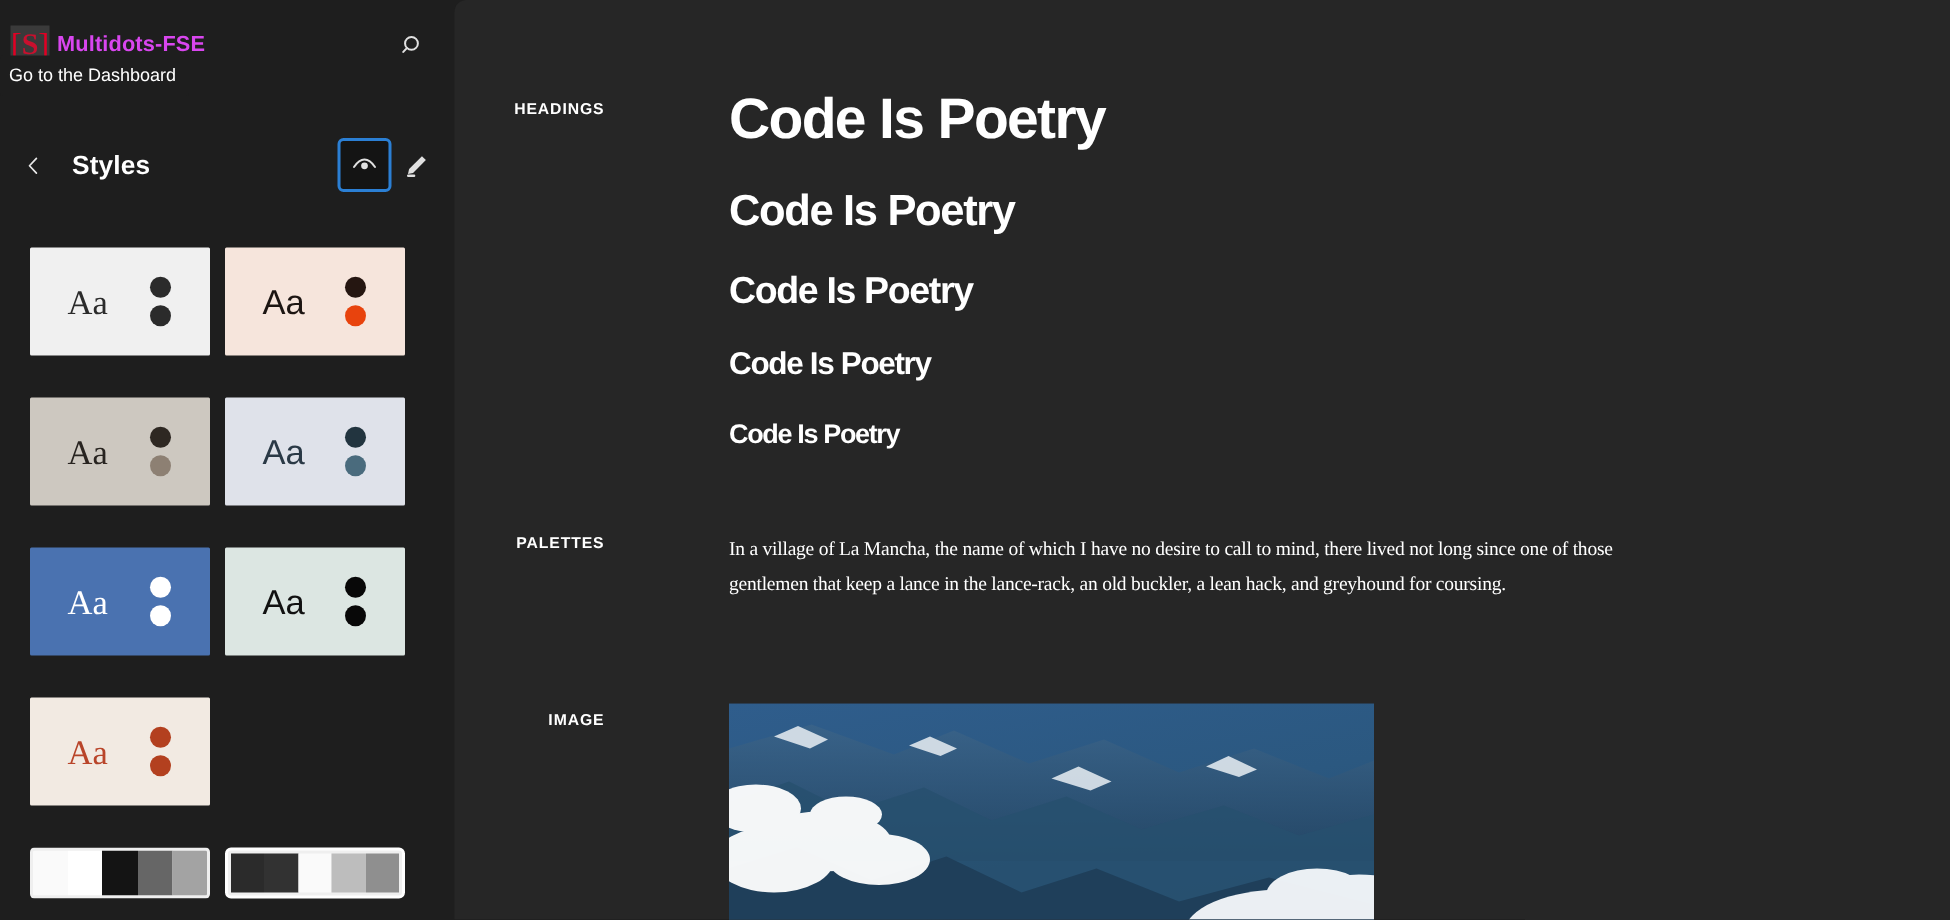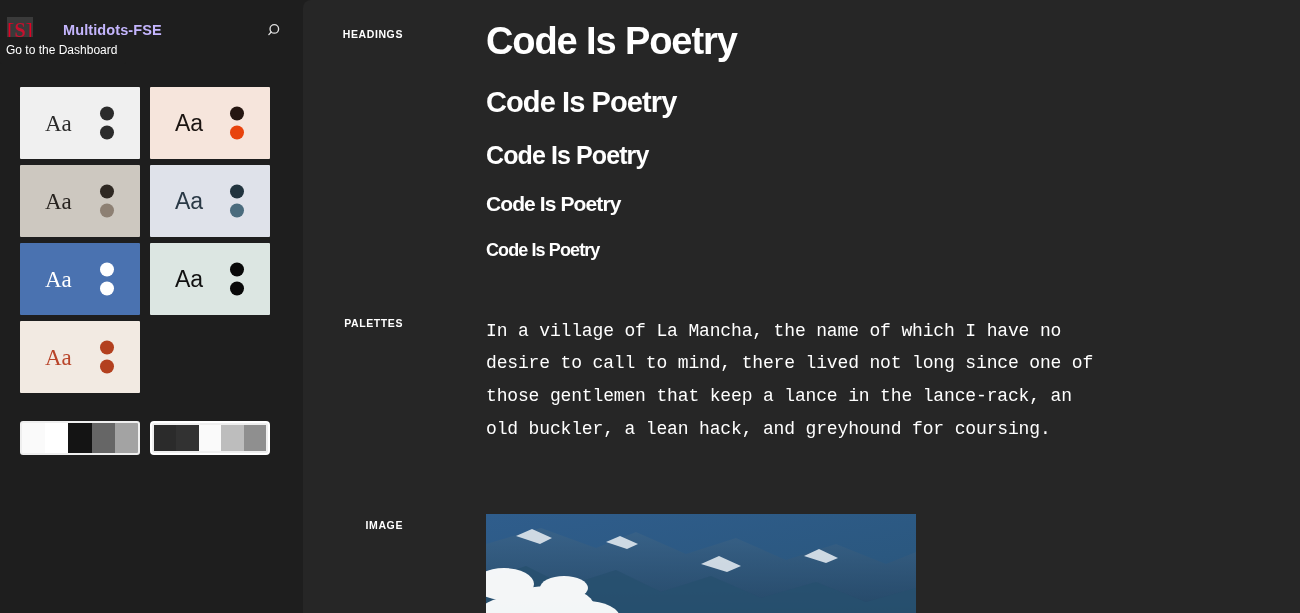--- a/index.html
+++ b/index.html
@@ -70,22 +70,22 @@
   }
   .site-logo .brk {
     color: #e00024;
     font-weight: 400;
     font-size: 22px;
   }
 
   .site-title {
     font-size: 14.5px;
     font-weight: 600;
-    color: #c4b5fd;
-    margin-left: 27px;
+    color: #d946ef;
+    margin-left: 2px;
     letter-spacing: 0.1px;
     white-space: nowrap;
   }
 
   .header-spacer { flex: 1 1 auto; }
 
   .icon-btn {
     width: 32px;
     height: 32px;
     display: flex;
@@ -160,21 +160,21 @@
     line-height: 1.42;
     color: #dcdcdc;
     padding: 6px 30px 0 20px;
     max-width: 292px;
   }
 
   
   .variations {
     display: grid;
     grid-template-columns: 120px 120px;
-    gap: 6px 10px;
+    gap: 28px 10px;
     padding: 27px 0 0 20px;
   }
 
   .variation {
     width: 120px;
     height: 72px;
     border: none;
     padding: 0;
     position: relative;
     cursor: pointer;
@@ -282,39 +282,39 @@
     color: #ffffff;
     padding-top: 4px;
   }
 
   .sb-body {
     flex: 1 1 auto;
     padding-left: 83px;
     color: #ffffff;
   }
 
-  .headings-section { padding-top: 20px; }
+  .headings-section { padding-top: 59px; }
   .h-item {
     font-family: "Liberation Sans", sans-serif;
     font-weight: 700;
     color: #ffffff;
     letter-spacing: -0.9px;
     line-height: 1.12;
     white-space: nowrap;
   }
   .h1 { font-size: 38px; margin-bottom: 23px; letter-spacing: -1.1px; }
   .h2 { font-size: 29px; margin-bottom: 23px; }
   .h3 { font-size: 25px; margin-bottom: 23px; }
   .h4 { font-size: 21px; margin-bottom: 24px; }
   .h5 { font-size: 18px; margin-bottom: 0; }
 
   .para-section { padding-top: 55px; }
   .para {
-    font-family: Liberation Mono, monospace;
-    font-size: 18px;
+    font-family: Liberation Serif, serif;
+    font-size: 13px;
     line-height: 1.82;
     color: #ffffff;
     max-width: 622px;
     letter-spacing: -0.15px;
   }
 
   .image-section { padding-top: 68px; }
   .photo {
     width: 430px;
     height: 230px;
@@ -347,20 +347,42 @@
       <span class="header-spacer"></span>
       <button class="icon-btn">
         <svg width="19" height="19" viewBox="0 0 24 24" fill="none" stroke="currentColor" stroke-width="1.7">
           <circle cx="10.5" cy="10" r="5.4"></circle>
           <line x1="6.6" y1="14" x2="3.6" y2="17.2" stroke-linecap="round"></line>
         </svg>
       </button>
       <div class="tooltip">Go to the Dashboard</div>
     </div>
 
+    <div class="panel-head">
+      <button class="back-btn">
+        <svg width="17" height="17" viewBox="0 0 24 24" fill="none" stroke="currentColor" stroke-width="1.6" stroke-linecap="round" stroke-linejoin="round">
+          <polyline points="14.5,5 8,12 14.5,19"></polyline>
+        </svg>
+      </button>
+      <span class="panel-title">Styles</span>
+      <div class="panel-head-actions">
+        <button class="icon-btn focused">
+          <svg width="20" height="20" viewBox="0 0 24 24" fill="none" stroke="currentColor" stroke-width="1.6">
+            <path d="M3.6 13.6 C6.4 9.4 9.2 7.6 12 7.6 C14.8 7.6 17.6 9.4 20.4 13.6" stroke-linecap="round"></path>
+            <circle cx="12" cy="12.6" r="2.7" fill="currentColor" stroke="none"></circle>
+          </svg>
+        </button>
+        <button class="icon-btn">
+          <svg width="19" height="19" viewBox="0 0 24 24" fill="none" stroke="currentColor" stroke-width="1.8" stroke-linecap="round">
+            <path d="M16.8 3.9 L20.1 7.2 L9.3 18 L5 19 L6 14.7 Z" fill="currentColor" stroke="none"></path>
+            <line x1="5.2" y1="20.4" x2="10.2" y2="20.4" stroke-width="2"></line>
+          </svg>
+        </button>
+      </div>
+    </div>
 
 
     <div class="variations">
       <button class="variation" style="background: rgb(240, 240, 240);">
         <span class="aa" style="color: rgb(43, 43, 43);">Aa</span>
         <span class="dots">
             <span class="dot d1" style="background: rgb(43, 43, 43);"></span>
             <span class="dot d2" style="background: rgb(43, 43, 43);"></span>
           </span>
       </button>

